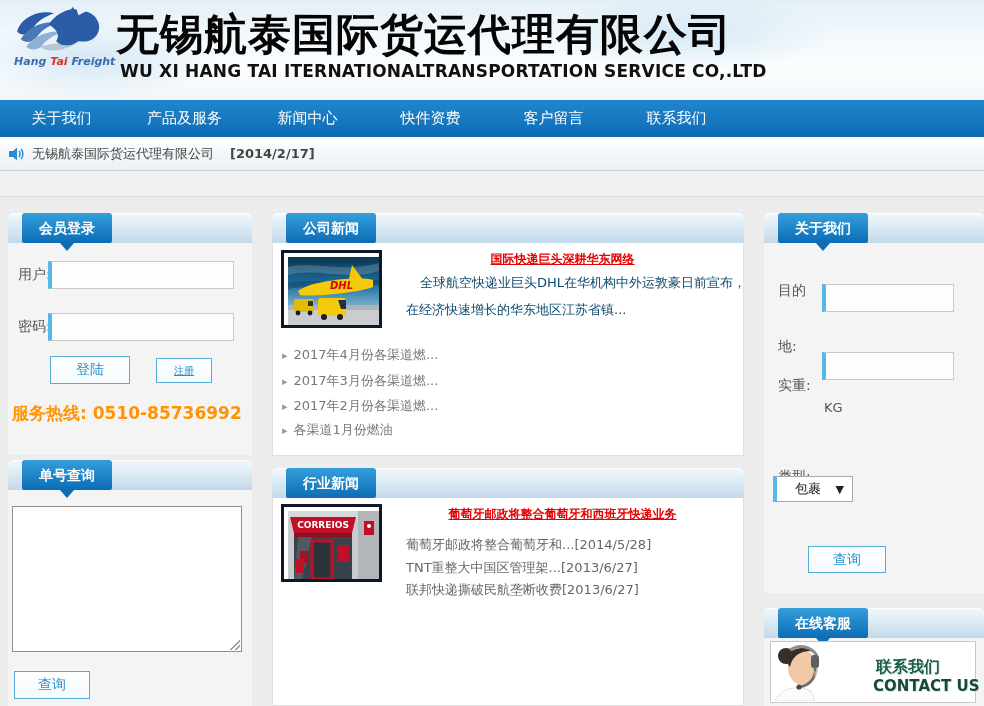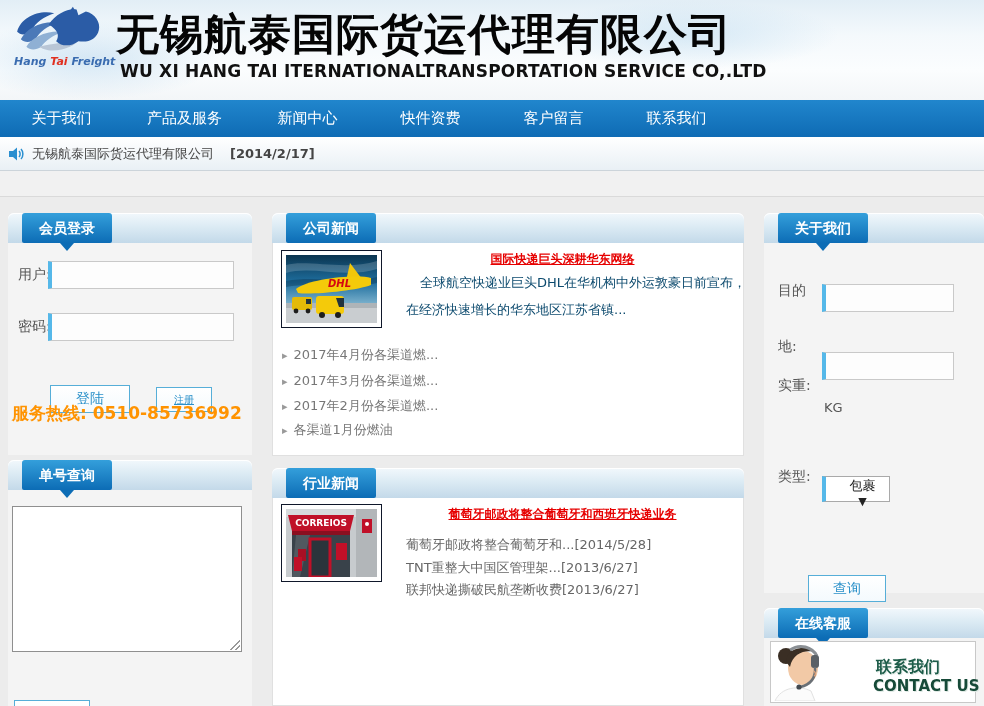--- a/index.html
+++ b/index.html
@@ -39,32 +39,32 @@
   .hd-tab{position:absolute;left:14px;top:0;height:30px;line-height:30px;padding:0 17px;
     background:linear-gradient(180deg,#349fdb 0%,#0c6cb5 100%);color:#fff;font-size:14px;font-weight:bold;
     border-radius:3px 3px 2px 2px;}
   .hd-tab .tri{position:absolute;left:50%;top:30px;margin-left:-7px;width:0;height:0;
     border-left:7px solid transparent;border-right:7px solid transparent;border-top:8px solid #0c6cb5;}
 
   .lbl{font-size:14px;color:#555;}
   .inp{position:absolute;background:#fdfdfd;border:1px solid #c9c9c9;border-left:4px solid #55b8e9;
     height:28px;box-sizing:border-box;font-size:13px;color:#333;padding:0 4px;outline:none;}
   .btn{position:absolute;background:linear-gradient(180deg,#ffffff,#f4fafd);border:1px solid #56aed8;
-    color:#2a90c9;font-size:14px;text-align:center;cursor:pointer;box-sizing:border-box;margin-top:29px;}
+    color:#2a90c9;font-size:14px;text-align:center;cursor:pointer;box-sizing:border-box;}
   .hotline{font-size:17px;font-weight:bold;color:#ff9300;white-space:nowrap;}
   .track-area{position:absolute;background:#fff;border:1px solid #8f8f8f;resize:none;outline:none;
     font-size:13px;box-sizing:border-box;padding:4px;}
   .grip{position:absolute;width:10px;height:10px;
     background:linear-gradient(135deg,transparent 45%,#999 45%,#999 55%,transparent 55%,transparent 70%,#999 70%,#999 80%,transparent 80%);}
 
   .news-headline{font-size:12px;font-weight:bold;color:#e60000;text-align:center;white-space:nowrap;cursor:pointer;text-decoration:underline;}
   .news-sum{font-size:13px;color:#0c4a6e;white-space:nowrap;}
   .news-li{font-size:13px;color:#777;white-space:nowrap;cursor:pointer;}
   .news-li .b{color:#999;font-size:11px;margin-right:6px;}
-  .thumb{position:absolute;width:101px;height:78px;background:#fff;border:1px solid #0f172a;box-sizing:border-box;padding:4px;cursor:pointer;}
+  .thumb{position:absolute;width:101px;height:78px;background:#fff;border:3px solid #0f172a;box-sizing:border-box;padding:4px;cursor:pointer;}
   .thumb svg{display:block;width:91px;height:68px;}
 
   .vlabel{position:absolute;width:34px;font-size:14px;color:#555;word-break:break-all;}
   .qsel{position:absolute;background:#fff;border:1px solid #a9a9a9;border-left:4px solid #55b8e9;
     box-sizing:border-box;display:flex;align-items:center;justify-content:space-between;
     font-size:13px;color:#222;padding:0 8px 0 18px;cursor:pointer;}
   .qsel .chev{font-size:11px;color:#222;}
 
   .cs-box{position:absolute;background:#fff;border:1px solid #c8c8c8;box-sizing:border-box;}
   .cs-cn{position:absolute;font-size:16px;font-weight:bold;color:#1d5c49;white-space:nowrap;text-shadow:1px 1px 0 #dfe9e4;}
@@ -246,21 +246,21 @@
         <i class="tri"></i>
       </div>
     </div>
   </div>
   <div class="vlabel" style="left:778px;top:262px;line-height:56px;">目的地:</div>
   <input class="inp" style="left: 822px; top: 284px; width: 132px;">
   <div class="vlabel" style="left:778px;top:358px;line-height:55px;">实重:</div>
   <input class="inp" style="left: 822px; top: 352px; width: 132px;">
   <div class="abs lbl" style="left:824px;top:400px;font-size:13px;">KG</div>
   <div class="vlabel" style="left:778px;top:450px;line-height:52px;">类型:</div>
-  <div class="qsel" style="left:822px;top:476px;width:68px;height:26px;flex-direction:column;">
+  <div class="qsel" style="left:773px;top:476px;width:80px;height:26px;">
     <span>包裹</span>
     <span class="chev">▼</span>
   </div>
   <button class="btn" style="left:808px;top:546px;width:78px;height:27px;">查询</button>
 
   <div class="abs panel-bg" style="left:764px;top:608px;width:220px;height:98px;">
     <div class="panel-hd">
       <div class="hd-tab">
         <span>在线客服</span>
         <i class="tri"></i>

